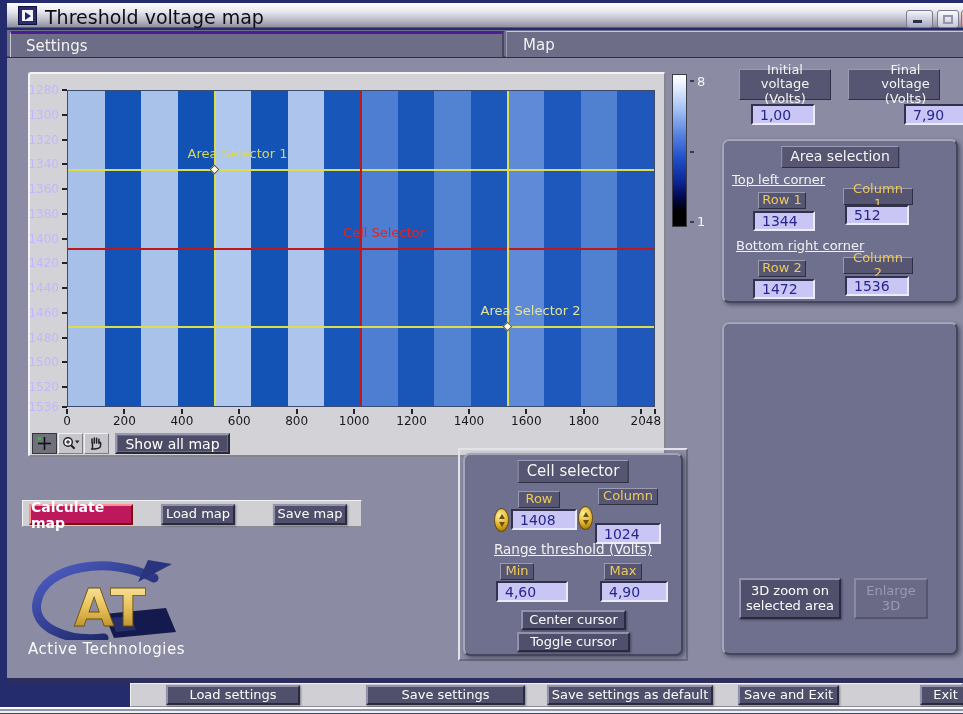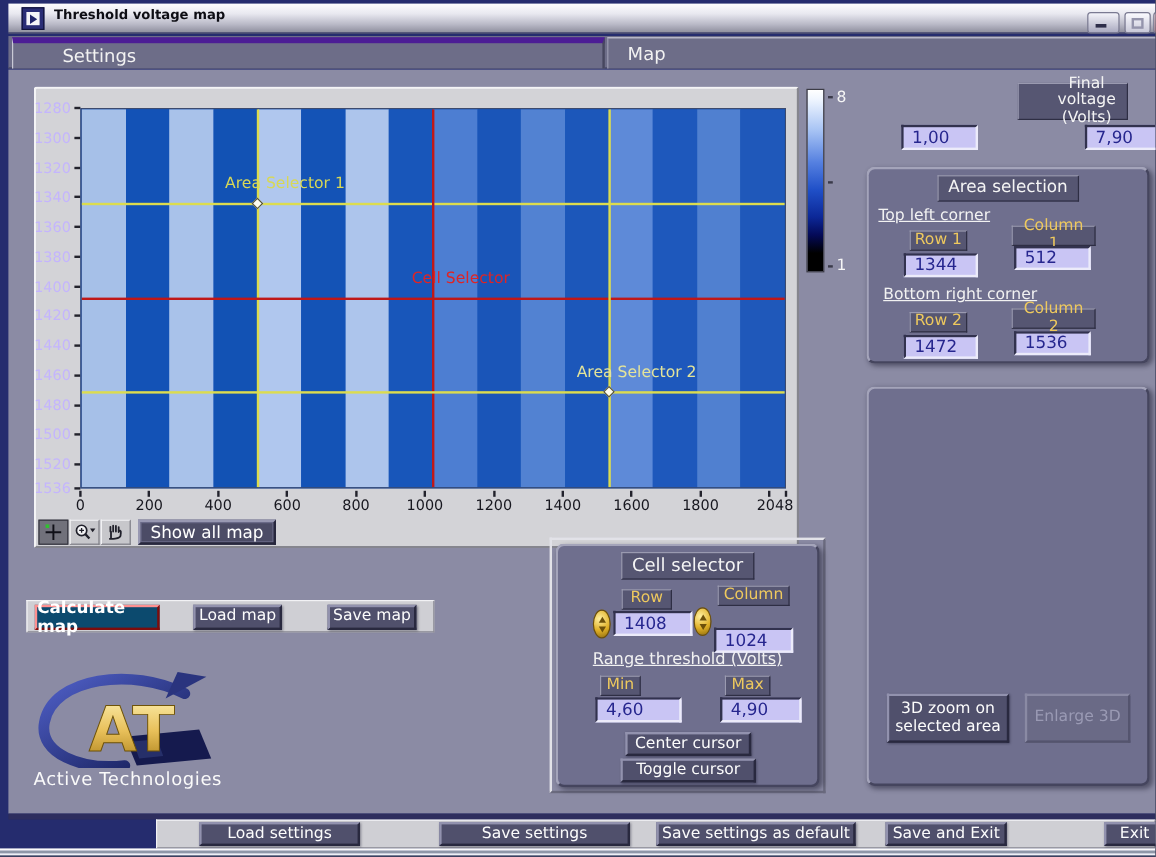--- a/index.html
+++ b/index.html
@@ -4,37 +4,37 @@
 <style>
   html,body{margin:0;padding:0;background:#555;}
   *{box-sizing:border-box;font-family:"DejaVu Sans",sans-serif;}
   #win{position:relative;width:963px;height:714px;background:#252c6e;overflow:hidden;}
   .abs{position:absolute;}
 
   
   #titlebar{left:7px;top:3px;width:956px;height:25px;
     background:linear-gradient(to bottom,#fdfdfe 0%,#e8e8f0 35%,#b9b9c7 72%,#8f8f9e 100%);
     border-bottom:1px solid #5a5a74;}
-  #title-text{left:38px;top:3px;font-size:11px;font-weight:bold;color:#0d0d14;}
+  #title-text{left:38px;top:3px;font-size:19px;font-weight:normal;color:#0d0d14;}
   #app-icon{left:11px;top:3px;width:19px;height:19px;background:#2a2d76;border:1px solid #11123a;
     display:flex;align-items:center;justify-content:center;}
   #app-icon .inner{width:11px;height:11px;background:#f4f4f8;display:flex;align-items:center;justify-content:center;}
   #app-icon .arrow{width:0;height:0;border-top:4px solid transparent;border-bottom:4px solid transparent;border-left:6px solid #20246a;}
   .winbtn{top:7px;height:18px;border-radius:3px;border:1px solid #7a7a92;}
   #btn-min{left:899px;width:27px;background:linear-gradient(to bottom,#f4f4fa,#aaaac0);}
   #btn-min .dash{position:absolute;left:6px;bottom:4px;width:9px;height:3px;background:#2e2e4a;}
   #btn-max{left:930px;width:22px;background:linear-gradient(to bottom,#fafaff,#c8c8d8);}
   #btn-max .sq{position:absolute;left:5px;top:4px;width:10px;height:9px;border:2px solid #9494ac;}
   #btn-close{left:954px;width:22px;background:linear-gradient(to bottom,#f4cccc,#d88f8f);}
 
   
   #tabstrip{left:7px;top:30px;width:956px;height:27px;background:#6d6d88;border-bottom:1px solid #4e4e68;}
   .tab{position:absolute;top:1px;height:26px;background:#6d6d88;color:#f2f2f2;font-size:15px;
     display:flex;align-items:center;}
-  #tab-settings{left:3px;width:494px;border-top:5px solid #4c1d95;border-left:1px solid #c9c9d6;border-right:2px solid #47475f;padding-left:41px;}
+  #tab-settings{left:3px;width:494px;border-top:3px solid #4c1d95;border-left:1px solid #c9c9d6;border-right:2px solid #47475f;padding-left:15px;}
   #tab-map{left:499px;width:457px;border-top:1px solid #c9c9d6;border-left:1px solid #9c9cb2;padding-left:16px;}
 
   
   #content-bg{left:7px;top:58px;width:956px;height:620px;background:#8b8ba4;}
 
   
   #graph-panel{left:28px;top:72px;width:638px;height:385px;background:#d3d3d7;
     border:2px solid;border-color:#f4f4f6 #85858e #85858e #f4f4f6;border-radius:3px;}
   #plot{left:67px;top:90px;width:588px;height:317px;border:1px solid #3c4a6e;background:#1352b6;overflow:hidden;}
   .stripe{position:absolute;top:0;height:100%;}
@@ -70,21 +70,21 @@
     display:flex;align-items:center;justify-content:center;}
   .gold{color:#eec95e;}
   .value-field{background:#c9c5f4;color:#26268e;font-size:14px;padding-left:7px;
     border:2px solid;border-color:#32324e #ecebfa #ecebfa #32324e;display:flex;align-items:center;}
   .underline-hdr{color:#f2f2f2;font-size:13px;text-decoration:underline;white-space:nowrap;}
   .btn-dark{background:#50506c;color:#fcfcfc;font-size:13px;text-align:center;line-height:1.15;
     border:2px solid;border-color:#9292ae #29293f #29293f #9292ae;display:flex;align-items:center;justify-content:center;
     box-shadow:1px 1px 2px rgba(10,10,30,.4);}
   .btn-disabled{background:#6a6a86;color:#9a9ab4;border-color:#8a8aa4 #54546e #54546e #8a8aa4;box-shadow:none;}
   .silver-strip{background:#cfcfd4;border:1px solid;border-color:#f2f2f5 #8c8c96 #8c8c96 #f2f2f5;}
-  .btn-red{background:#0c4a6e;color:#fff;font-weight:bold;font-size:14px;
+  .btn-red{background:#be185d;color:#fff;font-weight:bold;font-size:14px;
     border:2px solid;border-color:#ff9090 #7e0c0c #7e0c0c #ff9090;display:flex;align-items:center;justify-content:center;}
 
   .spinner{width:15px;height:24px;border-radius:50%;
     background:radial-gradient(circle at 35% 30%,#ffef9e,#e0b027 55%,#8f6c0e);
     display:flex;flex-direction:column;align-items:center;justify-content:center;gap:3px;border:1px solid #6d500a;}
   .spin-up{width:0;height:0;border-left:3.5px solid transparent;border-right:3.5px solid transparent;border-bottom:5px solid #6d500a;}
   .spin-down{width:0;height:0;border-left:3.5px solid transparent;border-right:3.5px solid transparent;border-top:5px solid #6d500a;}
 
   
   #bottom-band{left:7px;top:678px;width:956px;height:5px;background:#2e2e5e;}
@@ -238,41 +238,42 @@
   </div>
   <div id="btn-showall" class="abs">Show all map</div>
 
   <div id="colorbar" class="abs" style="background: linear-gradient(rgb(255, 255, 255) 0%, rgb(240, 246, 255) 5%, rgb(168, 196, 244) 22%, rgb(85, 128, 224) 40%, rgb(32, 80, 200) 55%, rgb(12, 40, 152) 70%, rgb(4, 10, 88) 80%, rgb(0, 0, 0) 90%, rgb(0, 0, 0) 100%);"></div>
   <div class="abs cb-dash" style="top:80px;"></div>
   <div class="abs cb-dash" style="top:151px;"></div>
   <div class="abs cb-dash" style="top:221px;"></div>
   <div class="abs cb-label" style="left:697px;top:74px;">8</div>
   <div class="abs cb-label" style="left:697px;top:214px;">1</div>
 
+  <div class="abs label-box" style="left:739px;top:69px;width:92px;height:31px;">Initial voltage (Volts)</div>
   <div class="abs value-field" style="left:751px;top:104px;width:64px;height:21px;">1,00</div>
   <div class="abs label-box" style="left:848px;top:69px;width:92px;height:31px;padding-left:26px;">Final voltage (Volts)</div>
   <div class="abs value-field" style="left:904px;top:104px;width:64px;height:21px;">7,90</div>
 
   <div class="abs panel" style="left:722px;top:139px;width:236px;height:164px;">
     <div class="label-box" style="position:absolute;left:50%;transform:translateX(-50%);top:5px;height:22px;font-size:14px;padding:1px 8px;white-space:nowrap;">Area selection</div>
     <div class="underline-hdr" style="position:absolute;left:8px;top:31px;">Top left corner</div>
     <div class="label-box gold" style="position:absolute;left:34px;top:51px;width:48px;height:17px;">Row 1</div>
     <div class="label-box gold" style="position:absolute;left:119px;top:47px;width:70px;height:17px;">Column 1</div>
     <div class="value-field" style="position:absolute;left:29px;top:70px;width:62px;height:20px;">1344</div>
     <div class="value-field" style="position:absolute;left:121px;top:64px;width:64px;height:20px;">512</div>
     <div class="underline-hdr" style="position:absolute;left:12px;top:97px;">Bottom right corner</div>
     <div class="label-box gold" style="position:absolute;left:34px;top:119px;width:48px;height:17px;">Row 2</div>
     <div class="label-box gold" style="position:absolute;left:119px;top:116px;width:70px;height:17px;">Column 2</div>
     <div class="value-field" style="position:absolute;left:29px;top:138px;width:62px;height:20px;">1472</div>
     <div class="value-field" style="position:absolute;left:121px;top:135px;width:64px;height:20px;">1536</div>
   </div>
 
   <div class="abs panel" style="left:722px;top:322px;width:236px;height:333px;">
     <div class="btn-dark" style="position:absolute;left:15px;top:254px;width:102px;height:41px;">3D zoom on selected area</div>
-    <div class="btn-dark btn-disabled" style="position:absolute;left:130px;top:254px;width:88px;height:41px;">Enlarge 3D</div>
+    <div class="btn-dark btn-disabled" style="position:absolute;left:130px;top:254px;width:74px;height:41px;">Enlarge 3D</div>
   </div>
 
   <div class="abs silver-strip" style="left:22px;top:500px;width:340px;height:27px;">
     <div class="btn-red" style="position:absolute;left:6px;top:3px;width:104px;height:21px;">Calculate map</div>
     <div class="btn-dark" style="position:absolute;left:138px;top:3px;width:74px;height:21px;">Load map</div>
     <div class="btn-dark" style="position:absolute;left:250px;top:3px;width:74px;height:21px;">Save map</div>
   </div>
 
   <div class="abs" style="left:458px;top:448px;width:230px;height:213px;border:2px solid;border-color:#e2e2e8 #6a6a7e #6a6a7e #e2e2e8;">
     <div class="panel" style="position:absolute;left:3px;top:3px;right:3px;bottom:3px;">

